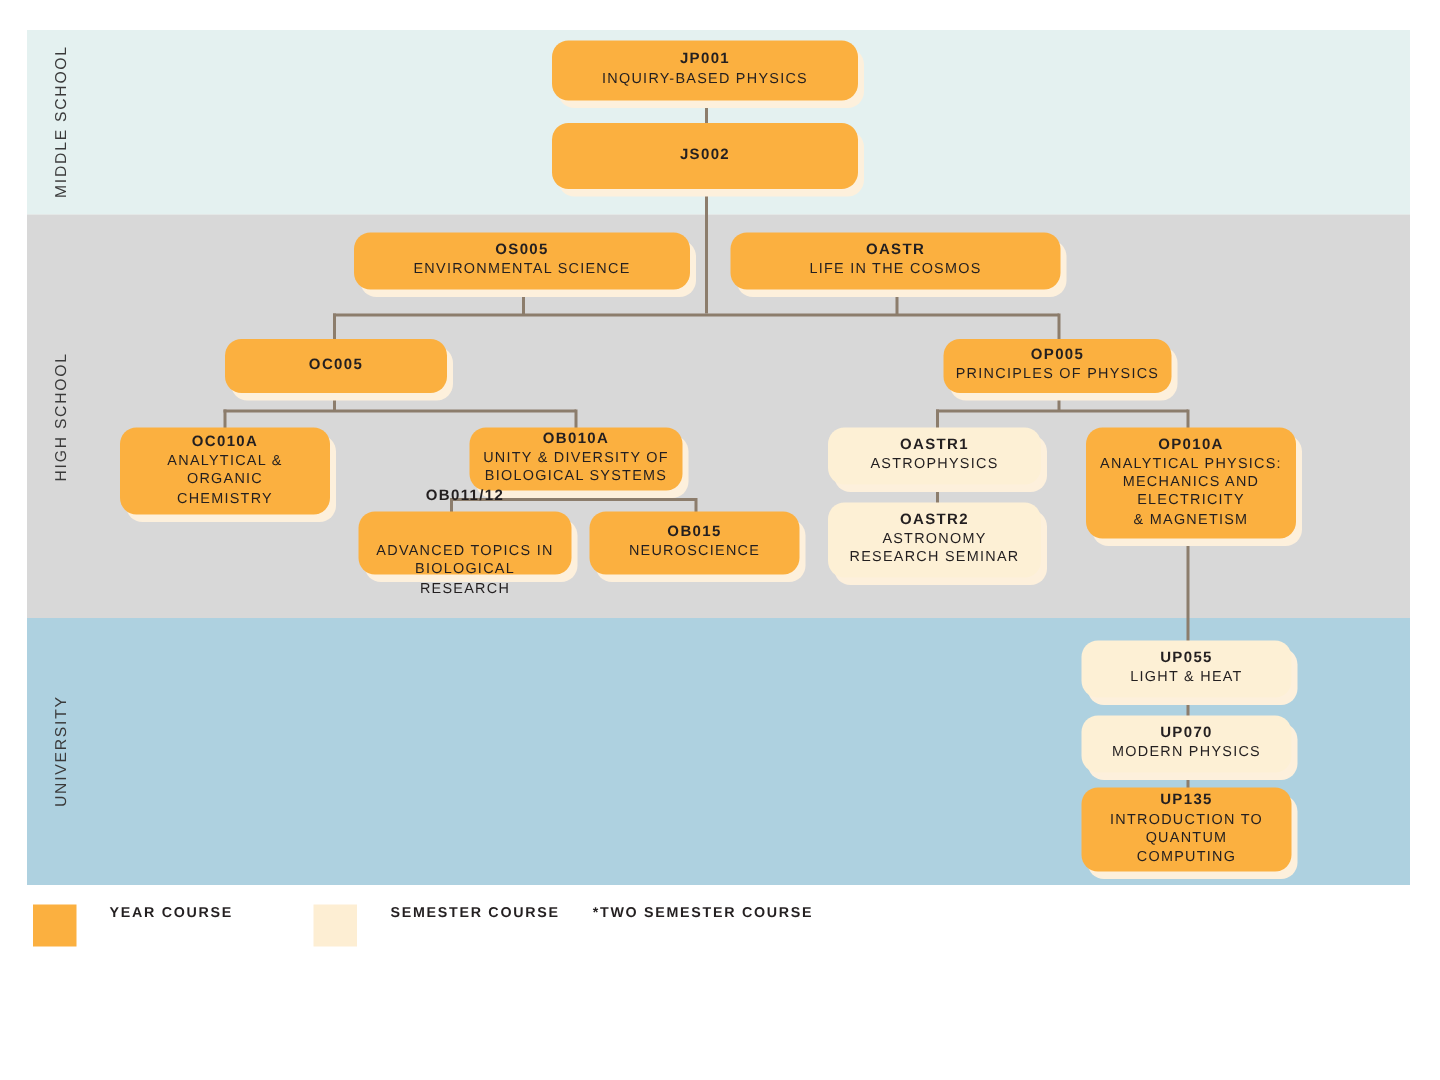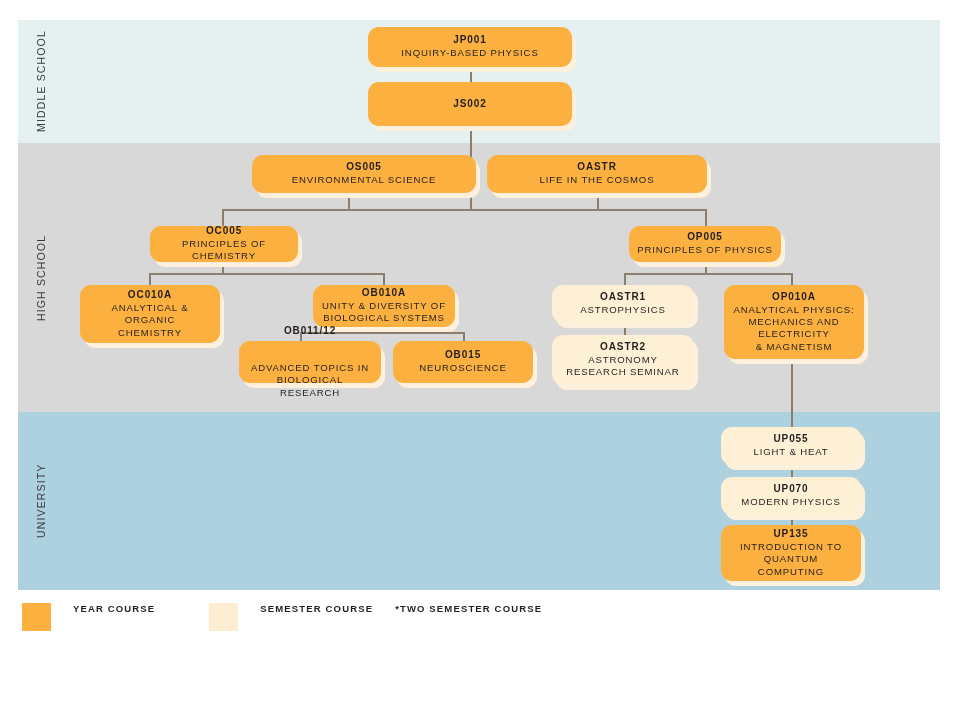--- a/index.html
+++ b/index.html
@@ -149,31 +149,30 @@
       <div class="ln ln-v" style="left: 791px; top: 515px; height: 11px; background: rgb(140, 125, 108);"></div>
     </div>
   <div id="nodes-layer">
       <div class="node year" style="left: 368px; top: 27px; width: 204px; height: 40px;">
         <div class="code">JP001</div>
         <div class="title">INQUIRY-BASED PHYSICS</div>
       </div>
       <div class="node year" style="left: 368px; top: 82px; width: 204px; height: 44px;">
         <div class="code">JS002</div>
       </div>
-      <div class="node year" style="left: 236px; top: 155px; width: 224px; height: 38px; margin-left: 16px;">
+      <div class="node year" style="left: 236px; top: 155px; width: 224px; height: 38px;">
         <div class="code">OS005</div>
         <div class="title">ENVIRONMENTAL SCIENCE</div>
       </div>
       <div class="node year" style="left: 487px; top: 155px; width: 220px; height: 38px;">
         <div class="code">OASTR</div>
         <div class="title">LIFE IN THE COSMOS</div>
       </div>
       <div class="node year" style="left: 150px; top: 226px; width: 148px; height: 36px;">
         <div class="code">OC005</div>
-        <div class="title">PRINCIPLES OF CHEMISTRY</div>
       </div>
       <div class="node year" style="left: 629px; top: 226px; width: 152px; height: 36px;">
         <div class="code">OP005</div>
         <div class="title">PRINCIPLES OF PHYSICS</div>
       </div>
       <div class="node year" style="left: 80px; top: 285px; width: 140px; height: 58px;">
         <div class="code">OC010A</div>
         <div class="title">ANALYTICAL &amp; ORGANIC
 CHEMISTRY</div>
       </div>

